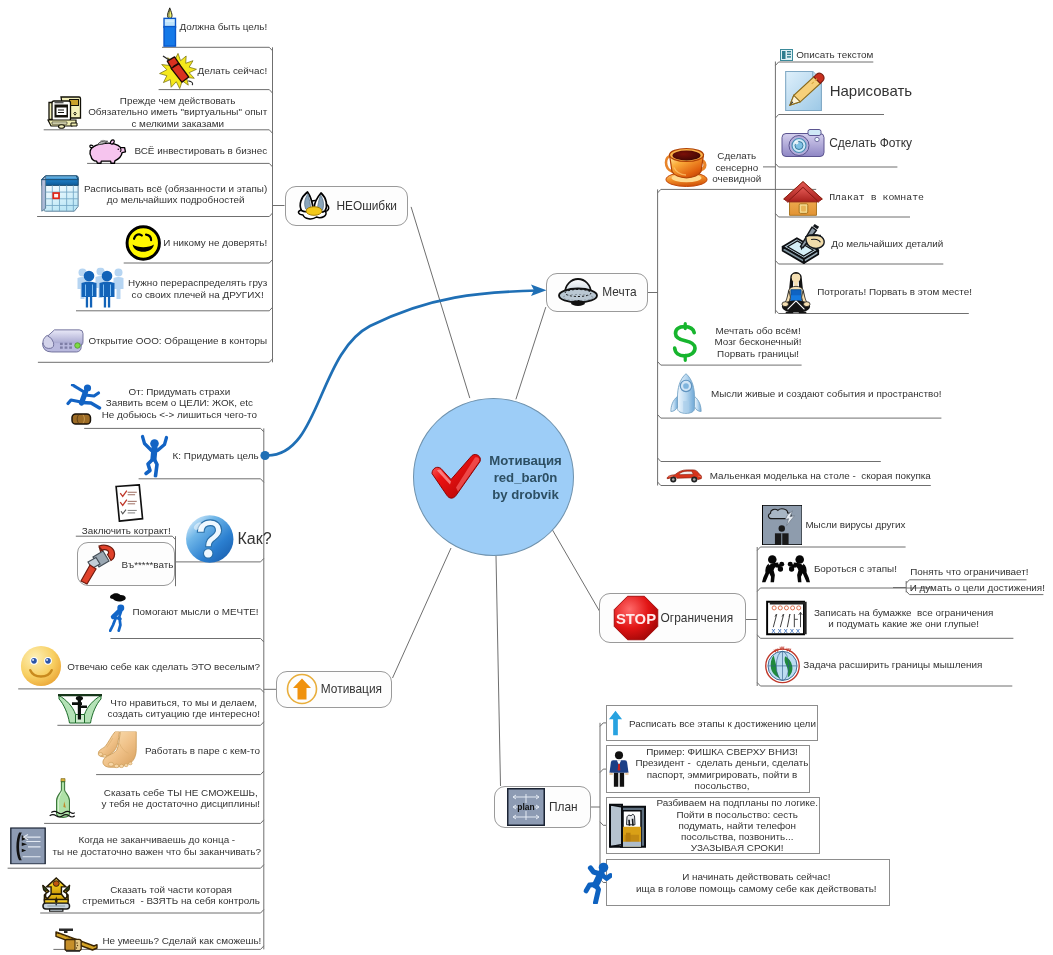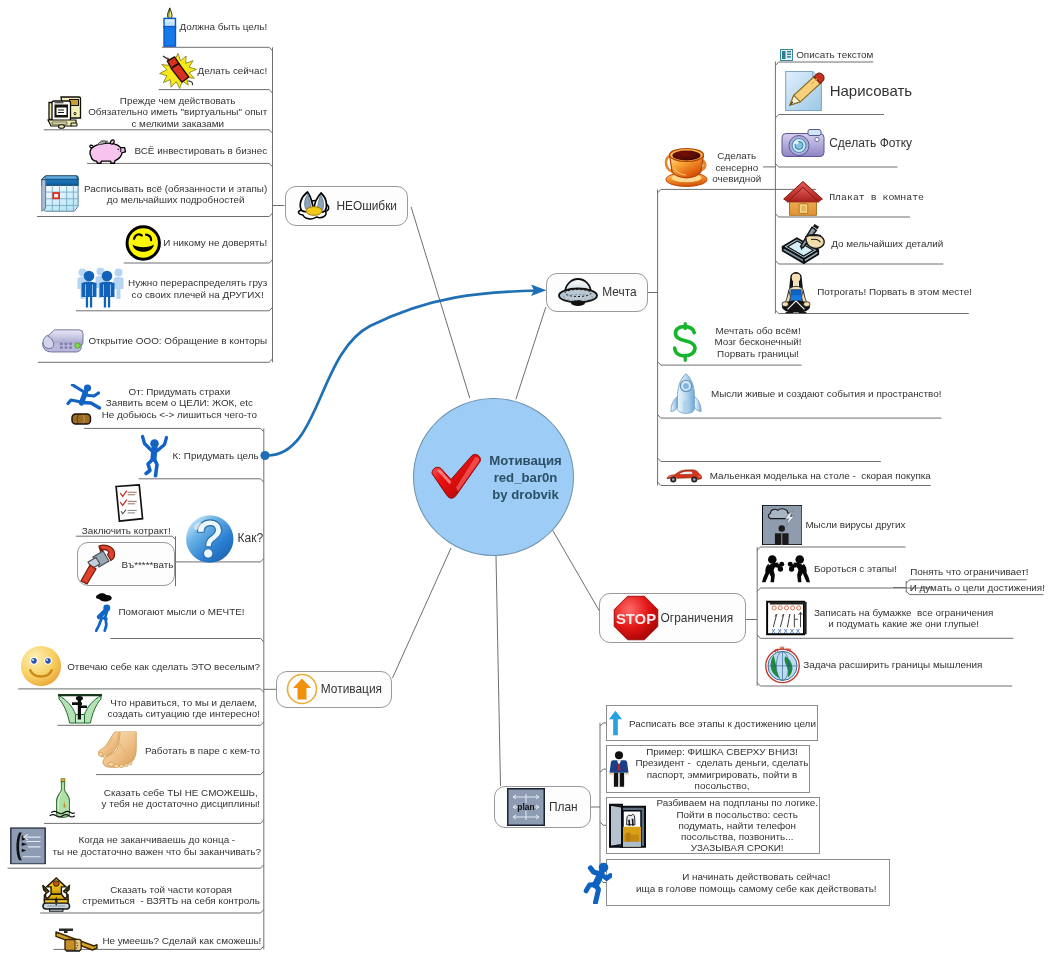--- a/index.html
+++ b/index.html
@@ -281,21 +281,21 @@
             <stop offset="0.28" stop-color="#6fb6e8"></stop>
             <stop offset="0.68" stop-color="#2b7fd0"></stop>
             <stop offset="1" stop-color="#1a5fae"></stop>
           </linearGradient>
         </defs>
 <circle cx="24" cy="24" r="23" fill="url(#qg)"></circle>
 <path d="M12 17.5 C12 10 18 5.5 24.5 5.5 C31 5.5 35.5 10 35.5 15.5 C35.5 21 31 23.5 28 26 C26 27.5 25.5 29 25.5 31.5 L20 31.5 C20 27.5 20.5 25 23.5 22.5 C26.5 20 29.5 18.5 29.5 15.5 C29.5 12.5 27.5 11 24.5 11 C21 11 18.5 13 18.5 17.5 Z" fill="#eef8ff" stroke="#2a6fa8" stroke-width="1.1"></path>
 <circle cx="22.5" cy="38" r="4.6" fill="#eef8ff" stroke="#2a6fa8" stroke-width="1.1"></circle>
 <ellipse cx="12.5" cy="11.5" rx="4.5" ry="2.6" fill="#fff" opacity="0.5" transform="rotate(-40 12.5 11.5)"></ellipse>
 </svg>
-<span class="ntxt" style="font-size:12px;line-height:11.30px;text-align:left;margin-left:3px">Как?</span>
+<span class="ntxt" style="font-size:16px;line-height:11.30px;text-align:left;margin-left:3px">Как?</span>
 </div>
 <div class="node" style="left:81.8px;top:531.0px;">
 <span class="ntxt" style="font-size:9.90px;line-height:11.30px;text-align:left;margin-left:0px">Заключить котракт!</span>
 </div>
 <div class="node" style="left:109.5px;top:503.0px;">
       <svg class="ico" width="37" height="38" viewBox="0 0 38 46">
 <path d="M4 3 L32 1 L36 42 L8 45 Z" fill="#fff" stroke="#111" stroke-width="2"></path>
 <path d="M9 11 l3 4 l5 -7" fill="none" stroke="#c0392b" stroke-width="1.6"></path>
 <path d="M9 22 l3 4 l5 -7" fill="none" stroke="#c0392b" stroke-width="1.6"></path>
 <path d="M10 33 l2 3 l4 -5" fill="none" stroke="#555" stroke-width="1.4"></path>
@@ -314,21 +314,21 @@
 <div class="node" style="left:79.4px;top:564.2px;">
 <svg class="ico" style="margin-top:0px" width="40" height="42" viewBox="0 0 40 42">
 <path d="M20 3 C26 1 33 3 35 8 C36.5 12 35 16 32 17.5 L28.5 11.5 C30 10.5 30 8.5 28.5 7.5 C26.5 6 23 6.5 21.5 8.5 Z" fill="#e0412a" stroke="#6e1a0e" stroke-width="1.2"></path>
 <path d="M14 14 L24 8 L30 18 L20 24 Z" fill="#9aa7b2" stroke="#444e57" stroke-width="1.2"></path>
 <path d="M9 19 L17 14.5 L21 21 L13 25.5 Z" fill="#c3ced8" stroke="#444e57" stroke-width="1.2"></path>
 <path d="M2 38 L11 22 L17 26 L8 41 Z" fill="#e0412a" stroke="#6e1a0e" stroke-width="1.2"></path>
 <path d="M24 8 L20 4" stroke="#6e1a0e" stroke-width="1.2"></path>
 </svg>
 <span class="ntxt" style="font-size:9.90px;line-height:11.30px;text-align:left;margin-left:2px">Въ*****вать</span>
 </div>
-<div class="node" style="left:95px;top:611.9px;">
+<div class="node" style="left:109px;top:611.9px;">
 <svg class="ico" style="margin-top:0px" width="19.5" height="40" viewBox="0 0 24 48">
 <path d="M5 8 C0.5 8 0 4 4 2.5 C6.5 0 12 0.5 14 3 C20 2.5 23 7.5 18.5 9.5 C14.5 12 7 11.5 5 8 Z" fill="#090909"></path>
 <g stroke="#1266c8" fill="none" stroke-linecap="round" stroke-linejoin="round">
 <circle cx="14.5" cy="19" r="4.3" fill="#1266c8" stroke="none"></circle>
 <path d="M13 22.5 L5 30" stroke-width="5.6"></path>
 <path d="M15 23 L12 32" stroke-width="3.2"></path>
 <path d="M5 30 L14 32.5" stroke-width="3.4"></path>
 <path d="M13 32 L14 40 L12 47" stroke-width="3.4"></path>
 <path d="M8 32 L5 40 L1.5 47" stroke-width="3.4"></path>
 </g>

